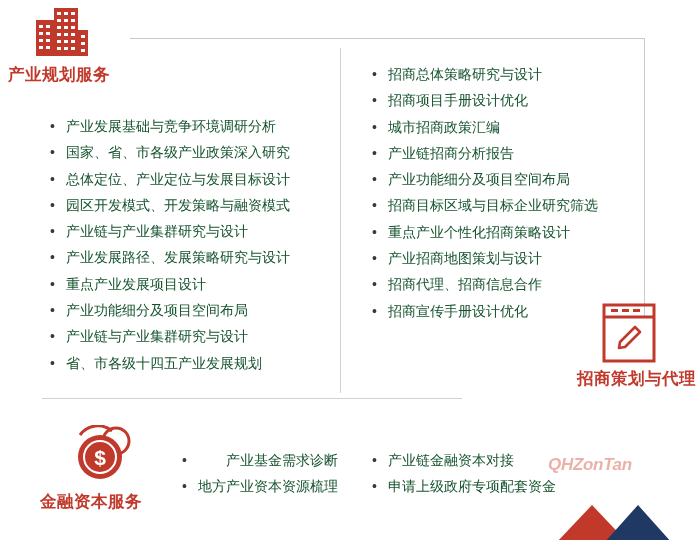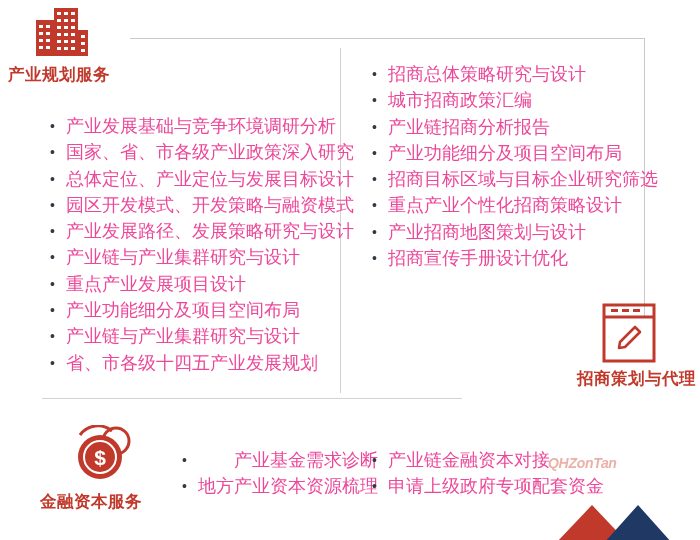--- a/index.html
+++ b/index.html
@@ -70,22 +70,22 @@
   
   ul.bullets {
     position: absolute;
     list-style: none;
     margin: 0;
     padding: 0;
   }
   ul.bullets li {
     position: relative;
     padding-left: 18px;
-    color: #ec4899;
-    font-size: 18px;
+    color: #14532d;
+    font-size: 14px;
     line-height: 26.3px;
     white-space: nowrap;
   }
   ul.bullets li::before {
     content: "•";
     position: absolute;
     left: 2px;
     top: 0;
     color: #2f3a45;
     font-size: 14px;
@@ -125,21 +125,21 @@
     width: 66px;
     height: 60px;
   }
 
   
   .watermark {
     position: absolute;
     left: 548px;
     top: 455px;
     font-family: "Liberation Sans", sans-serif;
-    font-size: 14px;
+    font-size: 17px;
     font-weight: bold;
     font-style: italic;
     color: #e8a39a;
     opacity: 0.85;
     letter-spacing: -0.3px;
     white-space: nowrap;
   }
 
   
   .tri-red {
@@ -212,36 +212,38 @@
     </svg>
   </div>
 
   <div class="heading heading-planning">产业规划服务</div>
 
   <ul class="bullets list-planning">
     <li>产业发展基础与竞争环境调研分析</li>
     <li>国家、省、市各级产业政策深入研究</li>
     <li>总体定位、产业定位与发展目标设计</li>
     <li>园区开发模式、开发策略与融资模式</li>
+    <li>产业链与产业集群研究与设计</li>
     <li>产业发展路径、发展策略研究与设计</li>
-    <li>产业链与产业集群研究与设计</li>
     <li>重点产业发展项目设计</li>
     <li>产业功能细分及项目空间布局</li>
     <li>产业链与产业集群研究与设计</li>
     <li>省、市各级十四五产业发展规划</li>
   </ul>
 
   <ul class="bullets list-invest">
     <li>招商总体策略研究与设计</li>
+    <li>招商项目手册设计优化</li>
     <li>城市招商政策汇编</li>
     <li>产业链招商分析报告</li>
     <li>产业功能细分及项目空间布局</li>
     <li>招商目标区域与目标企业研究筛选</li>
     <li>重点产业个性化招商策略设计</li>
     <li>产业招商地图策划与设计</li>
+    <li>招商代理、招商信息合作</li>
     <li>招商宣传手册设计优化</li>
   </ul>
 
   <div class="icon-clipboard">
     <svg width="54" height="60" viewBox="0 0 54 60" xmlns="http://www.w3.org/2000/svg">
       <rect x="2" y="2" width="50" height="56" fill="none" stroke="#c0392b" stroke-width="3"></rect>
       <line x1="2" y1="14" x2="52" y2="14" stroke="#c0392b" stroke-width="3"></line>
       <rect x="9" y="6" width="7" height="3" fill="#c0392b"></rect>
       <rect x="20" y="6" width="7" height="3" fill="#c0392b"></rect>
       <rect x="31" y="6" width="7" height="3" fill="#c0392b"></rect>

